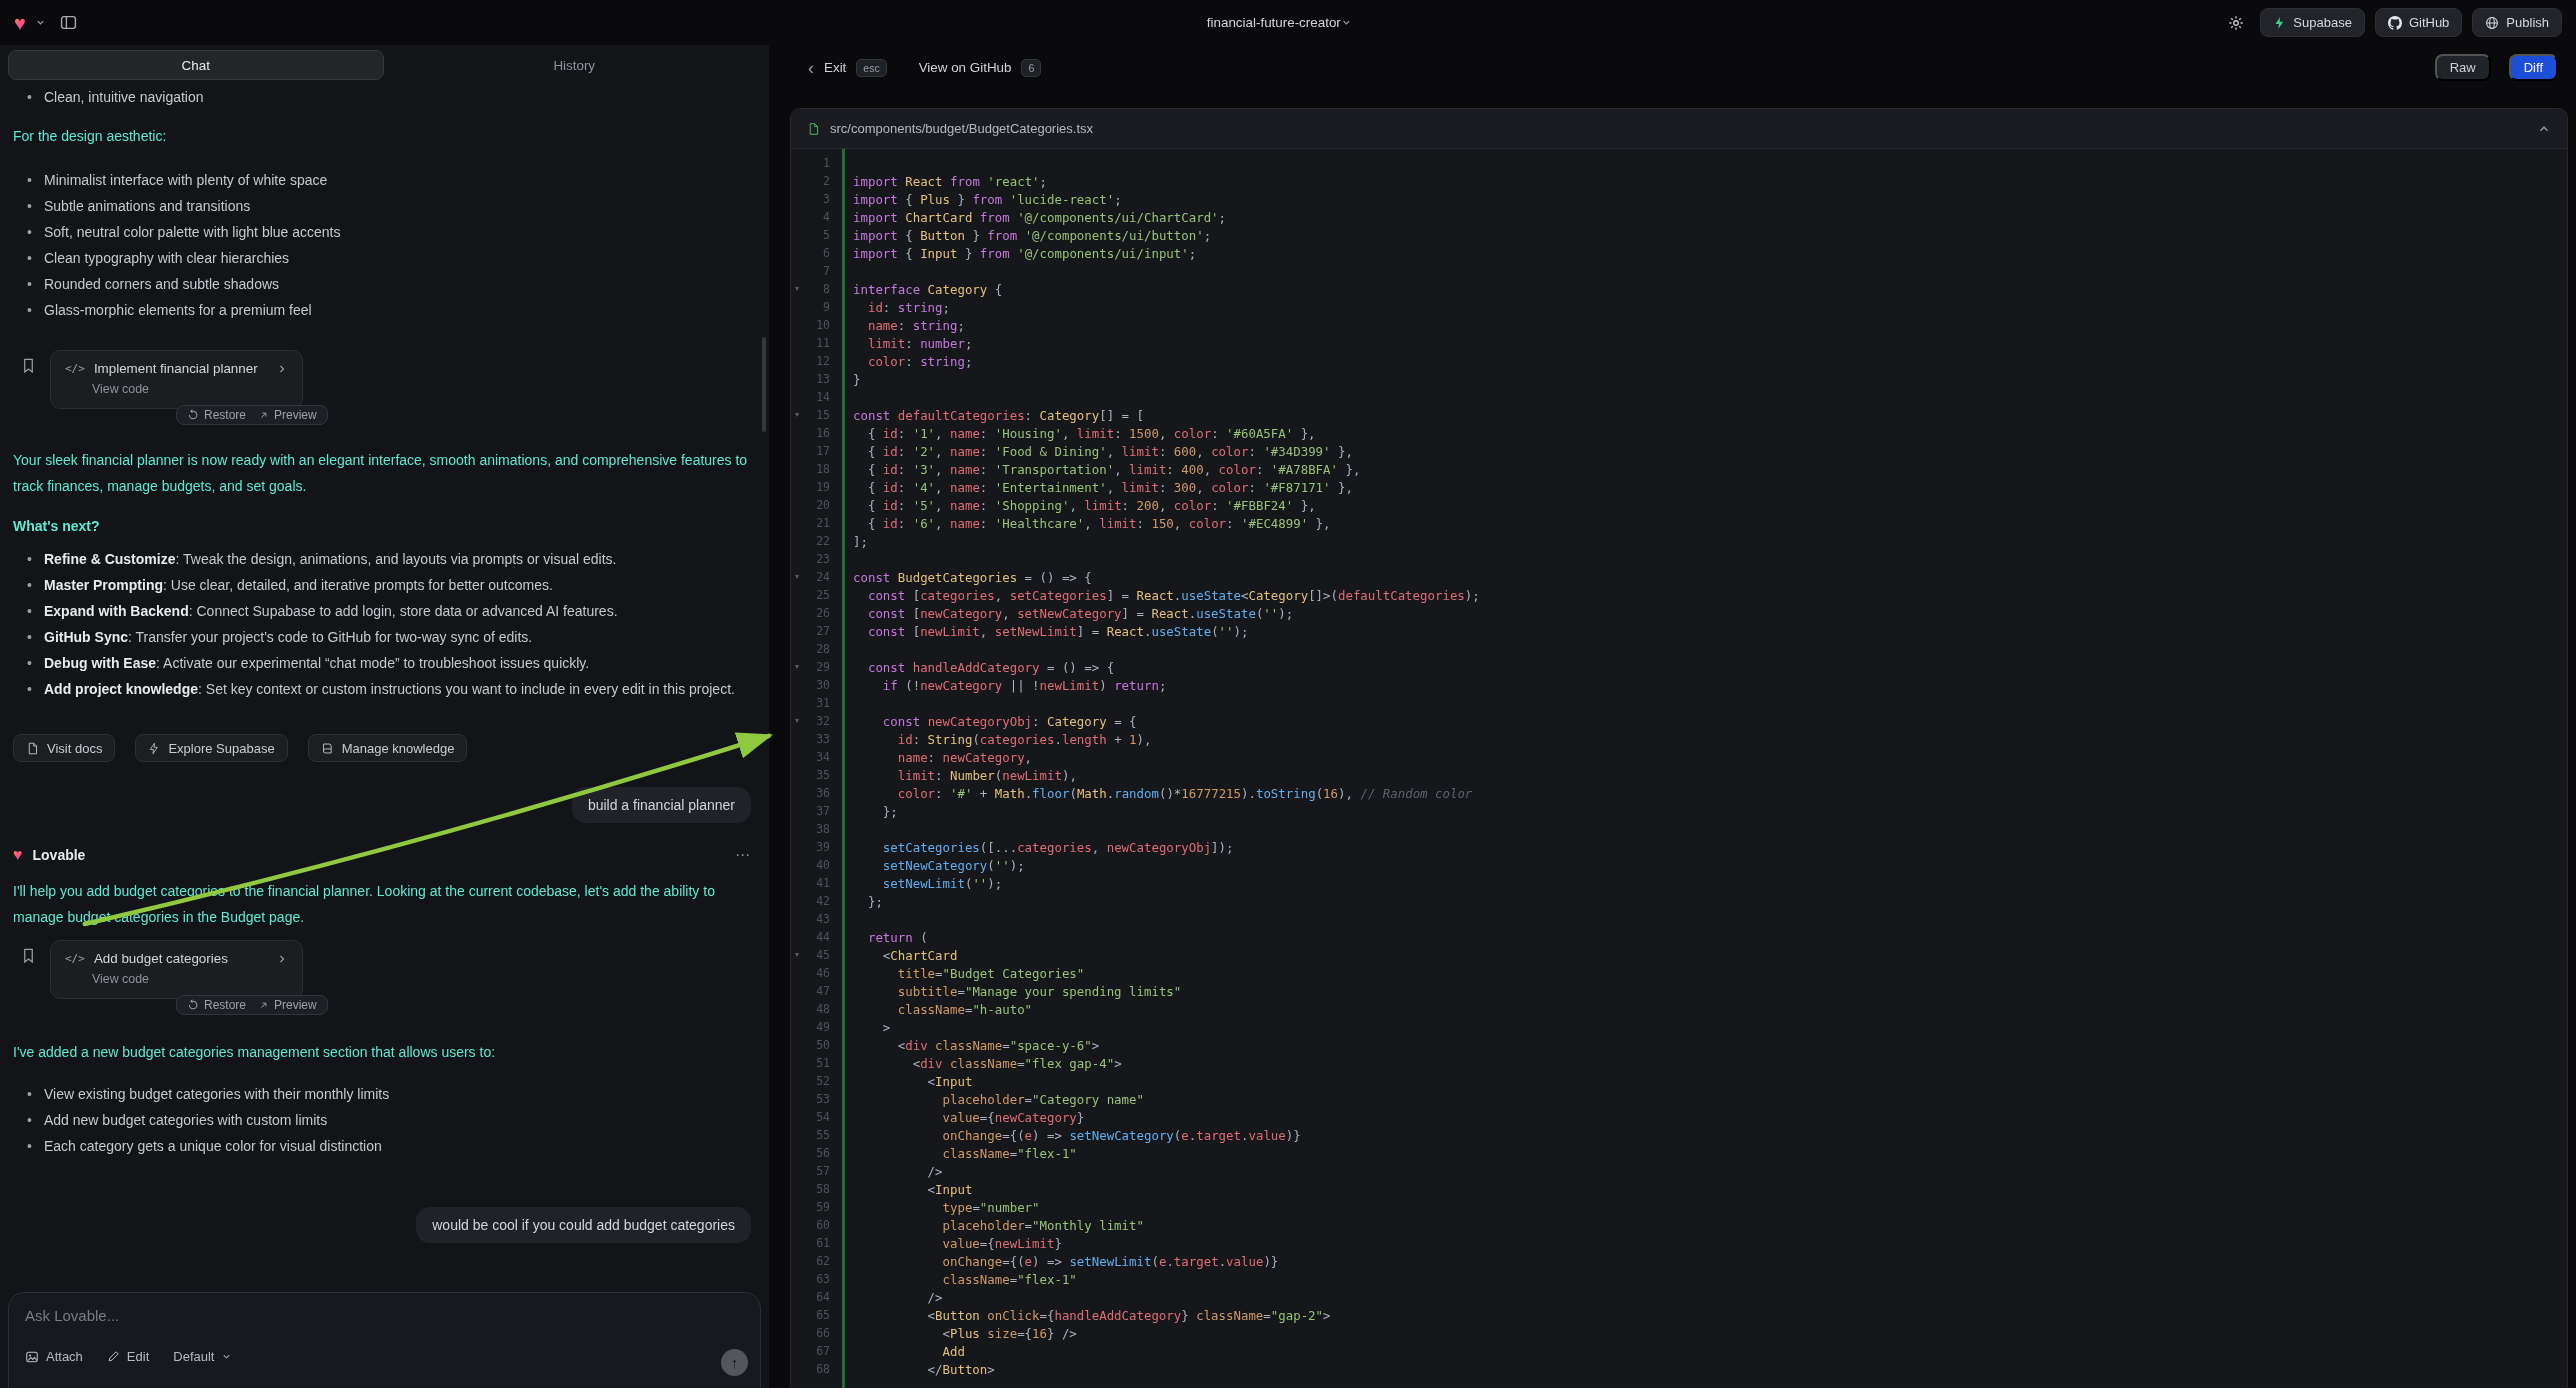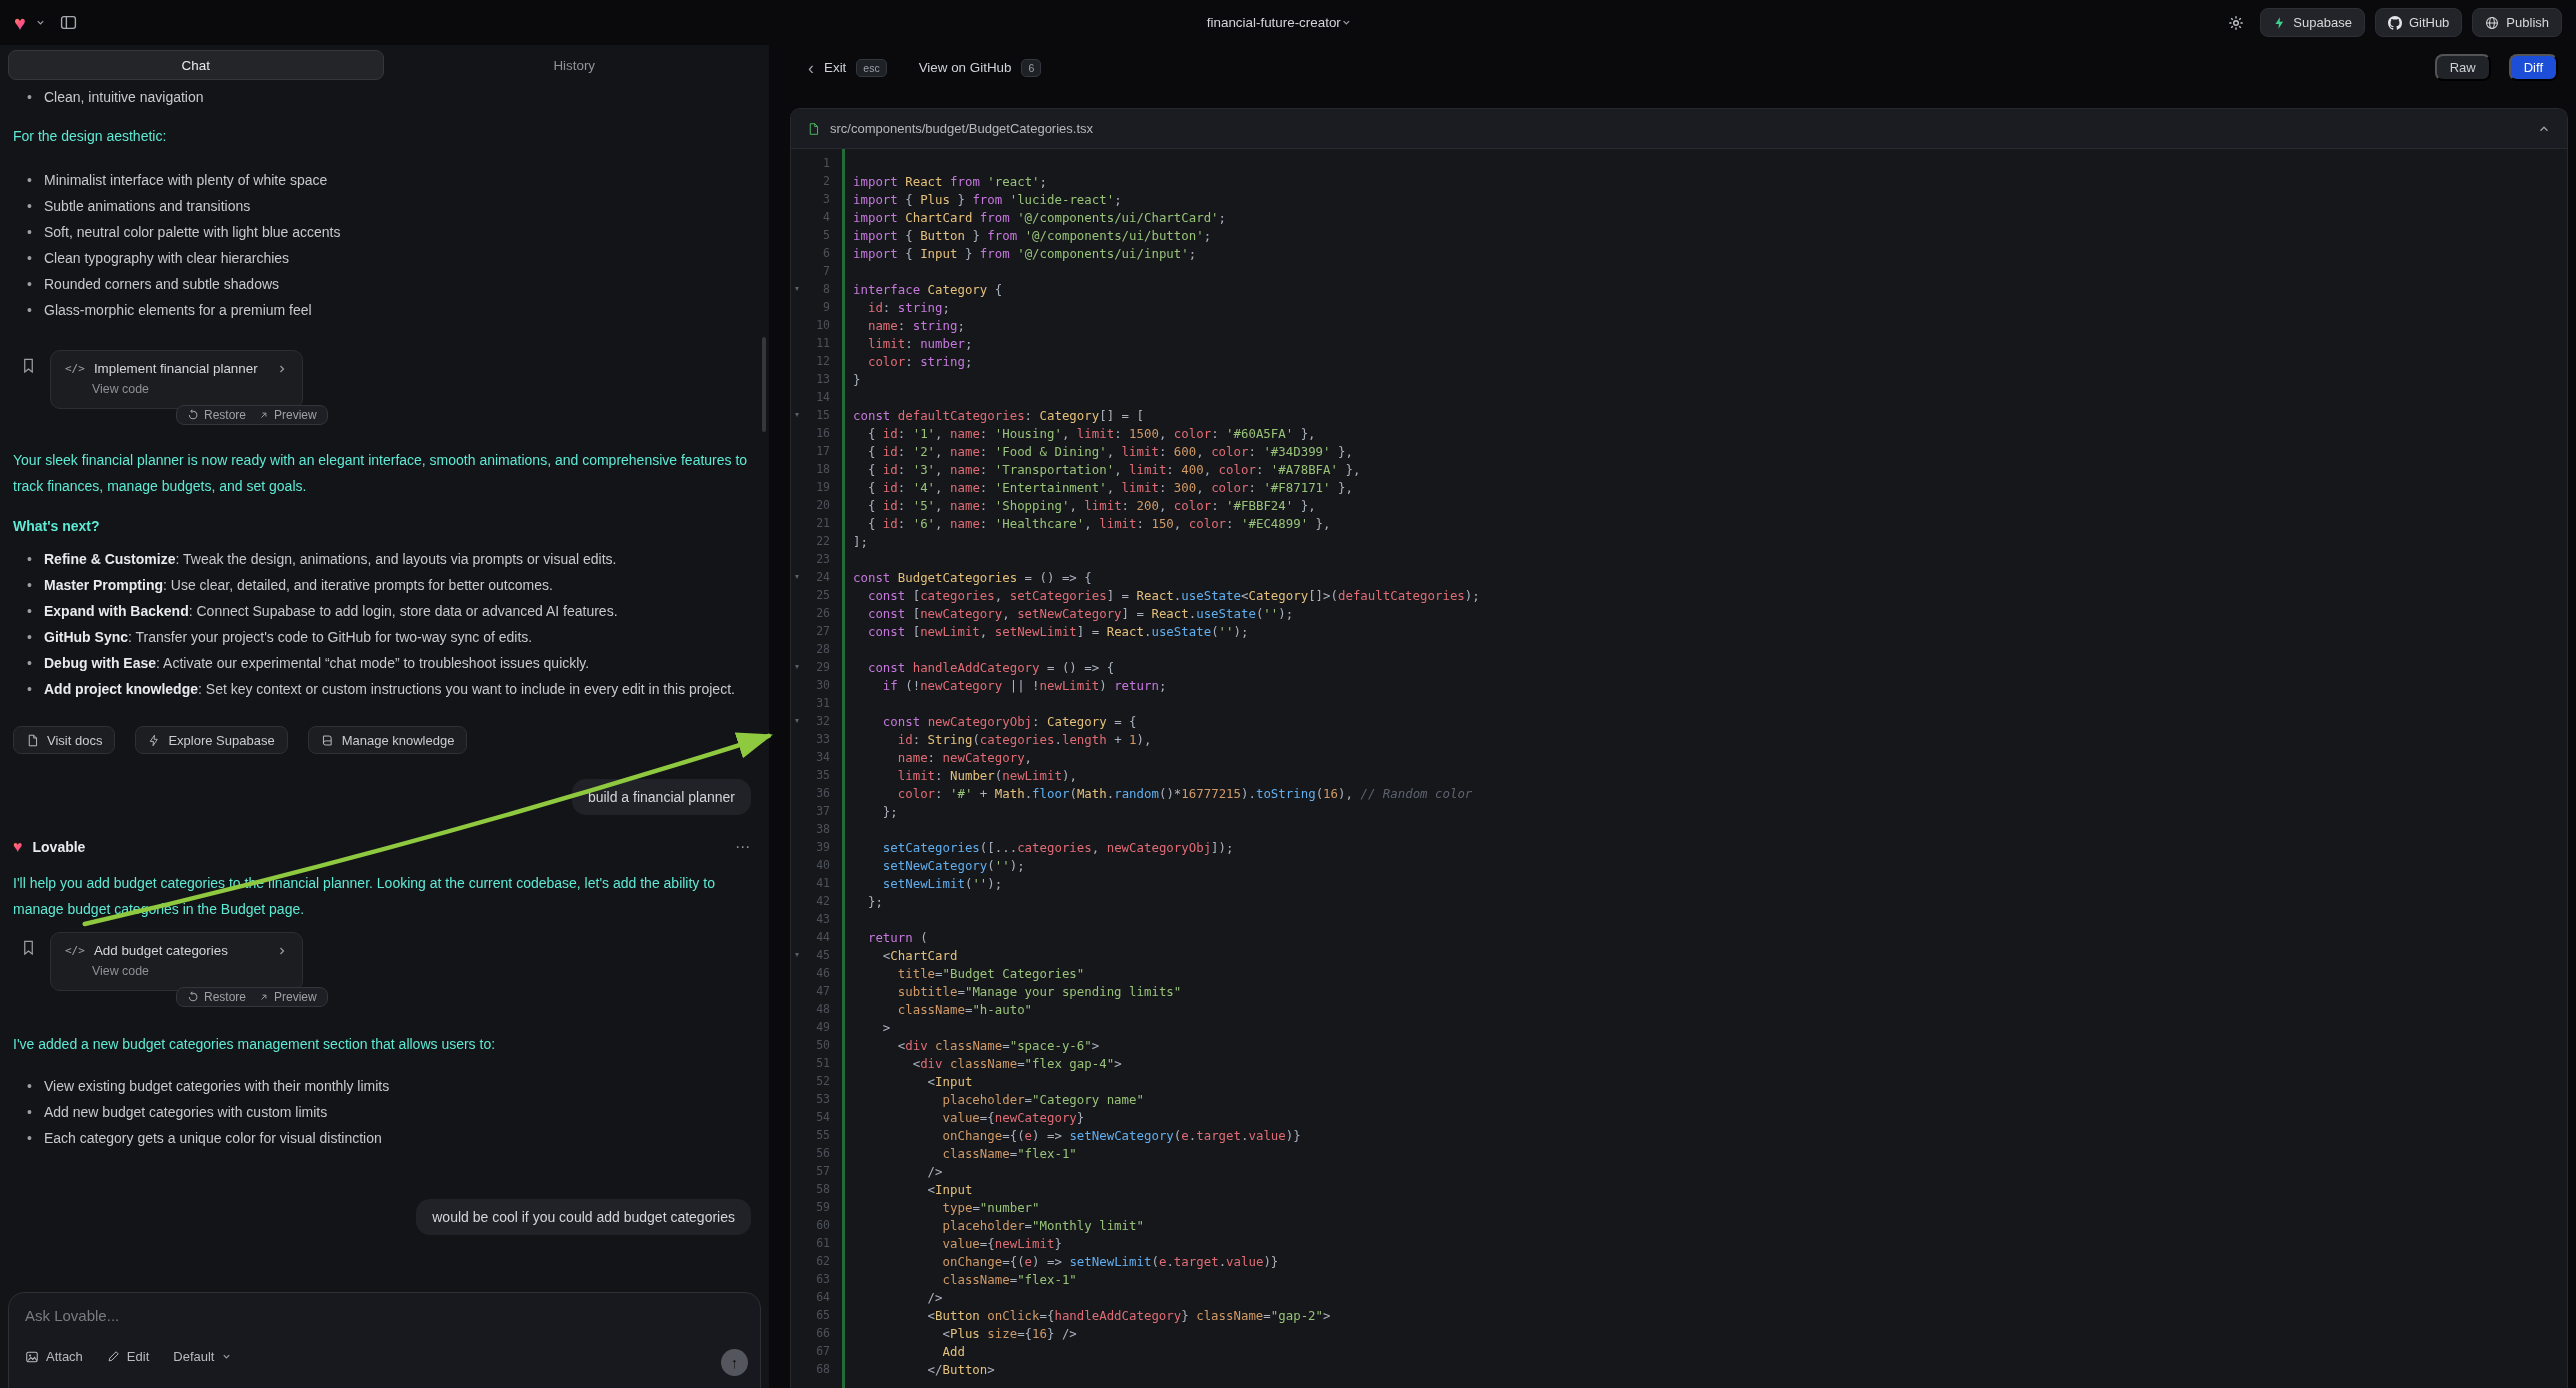--- a/index.html
+++ b/index.html
@@ -99,21 +99,21 @@
   .tk-type { color: #e5c07b; }
   .tk-fn   { color: #61afef; }
   .tk-attr { color: #d19a66; }
   .tk-var  { color: #e06c75; }
 
   
   .arrow-overlay { position: absolute; inset: 0; z-index: 50; pointer-events: none; }
 
   
   .mt3{margin-top:3px}.mt7{margin-top:7px}.mt10{margin-top:10px}.mt13{margin-top:13px}.mt14{margin-top:14px}
-  .mt16{margin-top:16px}.mt18{margin-top:18px}.mt24{margin-top:24px}.mt25{margin-top:25px}.mt23{margin-top:23px}
+  .mt16{margin-top:16px}.mt18{margin-top:18px}.mt24{margin-top:32px}.mt25{margin-top:25px}.mt23{margin-top:23px}
   .mt27{margin-top:27px}.mt38{margin-top:38px}.mt40{margin-top:40px}.mt48{margin-top:48px}
 </style>
 </head>
 <body>
 
 <header class="topbar">
   <div class="tb-left">
     <span class="logo-heart">♥</span>
     <span>
       <svg width="11" height="11" viewBox="0 0 16 16">

